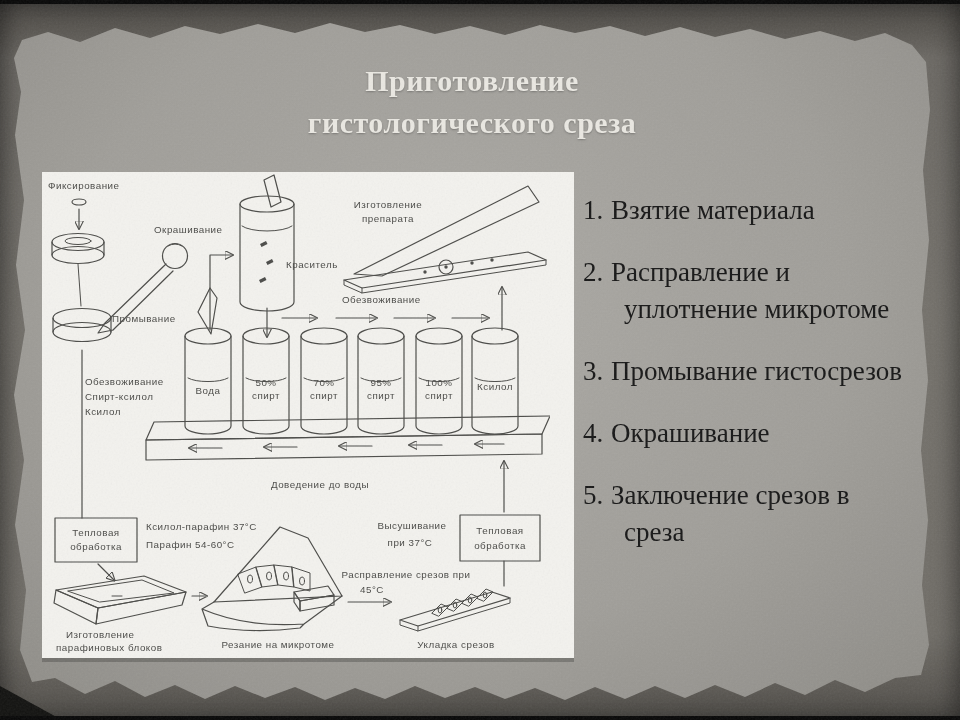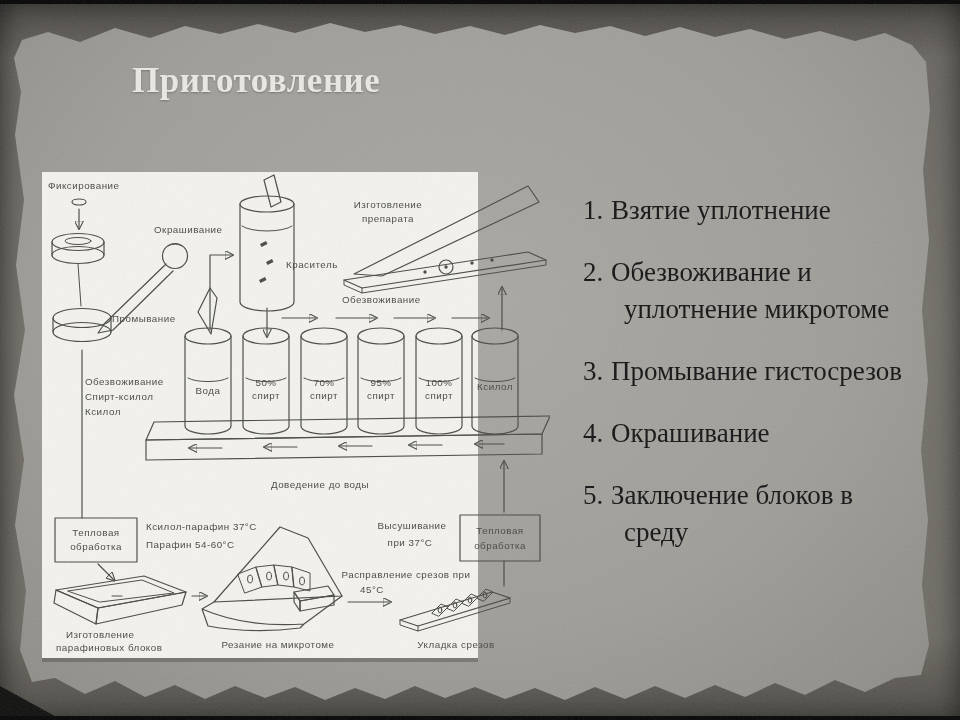--- a/index.html
+++ b/index.html
@@ -9,24 +9,24 @@
     box-shadow:inset 14px 0 22px -8px rgba(0,0,0,.45), inset -14px 0 22px -8px rgba(0,0,0,.4);}
   .edge-strip{position:absolute;left:0;width:960px;background:#070707;z-index:6;}
   .edge-strip.top{top:0;height:4px;}
   .edge-strip.bottom{bottom:0;height:4px;}
   .corner-bl{position:absolute;left:0;bottom:0;width:62px;height:34px;background:#121210;
     clip-path:polygon(0 0,0 100%,100% 100%);z-index:5;}
   .paper{position:absolute;left:0;top:0;width:960px;height:720px;z-index:1;
     background:radial-gradient(ellipse at 48% 42%, #aaa8a3 0%, #a09e99 55%, #92908b 85%, #8a8883 100%);
     clip-path:polygon(14px 58px,22px 40px,48px 32px,80px 42px,115px 28px,150px 38px,185px 26px,220px 34px,258px 24px,295px 33px,330px 23px,365px 32px,400px 25px,435px 34px,470px 26px,505px 35px,540px 25px,575px 33px,610px 26px,645px 36px,680px 27px,715px 37px,750px 29px,785px 39px,820px 31px,855px 41px,885px 33px,912px 45px,926px 62px,930px 110px,923px 170px,929px 240px,922px 310px,928px 380px,921px 450px,928px 520px,922px 585px,929px 645px,921px 675px,895px 678px,865px 692px,835px 680px,805px 695px,775px 683px,745px 697px,715px 685px,685px 698px,655px 686px,625px 699px,595px 687px,565px 700px,535px 688px,505px 699px,475px 687px,445px 698px,415px 686px,385px 699px,355px 688px,325px 700px,295px 687px,265px 698px,235px 686px,205px 699px,175px 685px,145px 697px,115px 681px,85px 694px,55px 678px,32px 682px,20px 650px,26px 590px,15px 525px,24px 460px,14px 395px,25px 330px,16px 265px,24px 200px,15px 135px,21px 92px);
     filter:drop-shadow(2px 3px 5px rgba(0,0,0,.45));}
-  .title{position:absolute;left:132px;top:60px;width:680px;z-index:3;
-    color:#eae8e2;font-weight:bold;font-size:35px;line-height:42px;letter-spacing:.5px;
+  .title{position:absolute;left:132px;top:60px;width:680px;z-index:3;text-align:center;
+    color:#eae8e2;font-weight:bold;font-size:30px;line-height:42px;letter-spacing:.5px;
     text-shadow:0 1px 2px rgba(40,40,40,.35);}
-  .panel{position:absolute;left:42px;top:172px;width:436px;height:486px;z-index:3;
+  .panel{position:absolute;left:42px;top:172px;width:532px;height:486px;z-index:3;
     background:#f3f2ee;box-shadow:0 4px 0 rgba(55,55,52,.35);text-decoration:underline;}
   .panel svg{display:block;}
   .steps{position:absolute;left:583px;top:192px;width:352px;z-index:3;list-style:none;
     margin:0;padding:0;color:#161616;font-size:27px;line-height:37px;}
   .step{display:flex;margin:0 0 25px 0;}
   .num{flex:0 0 28px;}
   .body{flex:1;}
   .ln{display:block;white-space:nowrap;}
   .ln + .ln{padding-left:13px;}
   .noise{position:absolute;left:0;top:0;z-index:9;pointer-events:none;opacity:.55;}
@@ -42,20 +42,21 @@
 <body>
 
 <div class="stage">
   <div class="paper"></div>
   <div class="edge-strip top"></div>
   <div class="edge-strip bottom"></div>
   <div class="corner-bl"></div>
 
   <div class="title">
     <div>Приготовление</div>
+    <div>гистологического среза</div>
   </div>
 
   <div class="panel">
     <svg class="dwg" width="508" height="486" viewBox="0 0 508 486">
       <defs>
         <marker id="ah" viewBox="0 0 10 10" refX="8" refY="5" markerWidth="7.5" markerHeight="7.5" orient="auto">
           <path d="M0,0 L10,5 L0,10 Z" fill="#4b4b48" stroke="none"></path>
         </marker>
         <g id="bk">
           <ellipse cx="23" cy="8" rx="23" ry="8"></ellipse>
@@ -235,47 +236,47 @@
       <text x="14" y="479">парафиновых блоков</text>
       <text x="236" y="476" text-anchor="middle">Резание на микротоме</text>
       <text x="414" y="476" text-anchor="middle">Укладка срезов</text>
     </svg>
   </div>
 
   <ol class="steps">
     <li class="step">
       <span class="num">1.</span>
       <span class="body">
-          <span class="ln">Взятие уплотнение</span>
+          <span class="ln">Взятие материала</span>
         </span>
     </li>
     <li class="step">
       <span class="num">2.</span>
       <span class="body">
-        <span class="ln">Обезвоживание и</span>
+        <span class="ln">Расправление и</span>
         <span class="ln">уплотнение микротоме</span>
       </span>
     </li>
     <li class="step">
       <span class="num">3.</span>
       <span class="body">
           <span class="ln">Промывание гистосрезов</span>
         </span>
     </li>
     <li class="step">
       <span class="num">4.</span>
       <span class="body">
           <span class="ln">Окрашивание</span>
         </span>
     </li>
     <li class="step">
       <span class="num">5.</span>
       <span class="body">
-        <span class="ln">Заключение блоков в</span>
-        <span class="ln">среду</span>
+        <span class="ln">Заключение срезов в</span>
+        <span class="ln">среза</span>
       </span>
     </li>
   </ol>
 
   <svg class="noise" width="960" height="720">
     <filter id="grain">
       <feTurbulence type="fractalNoise" baseFrequency="0.55" numOctaves="2" stitchTiles="stitch"></feTurbulence>
       <feColorMatrix type="saturate" values="0"></feColorMatrix>
       <feComponentTransfer>
           <feFuncA type="table" tableValues="0 0.16"></feFuncA>

